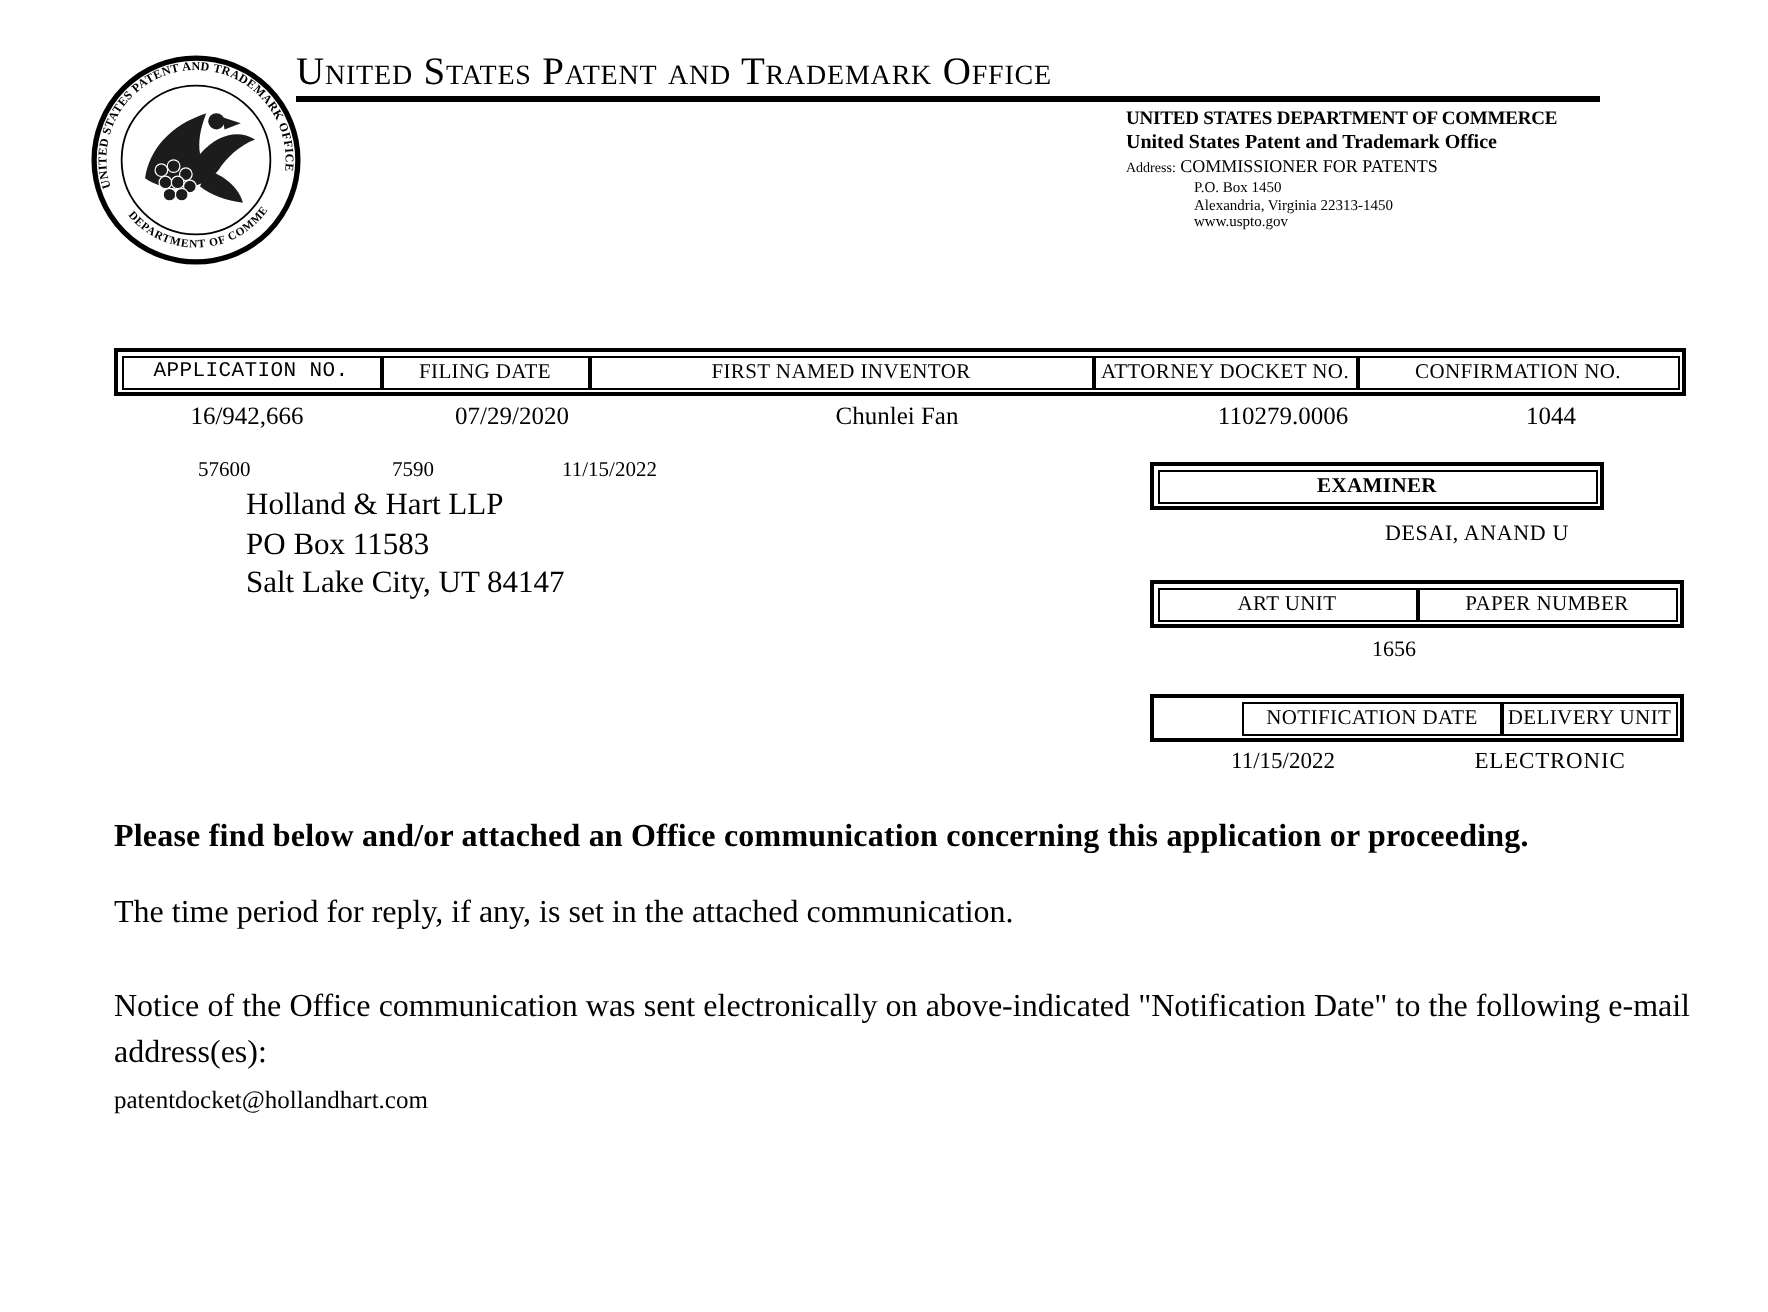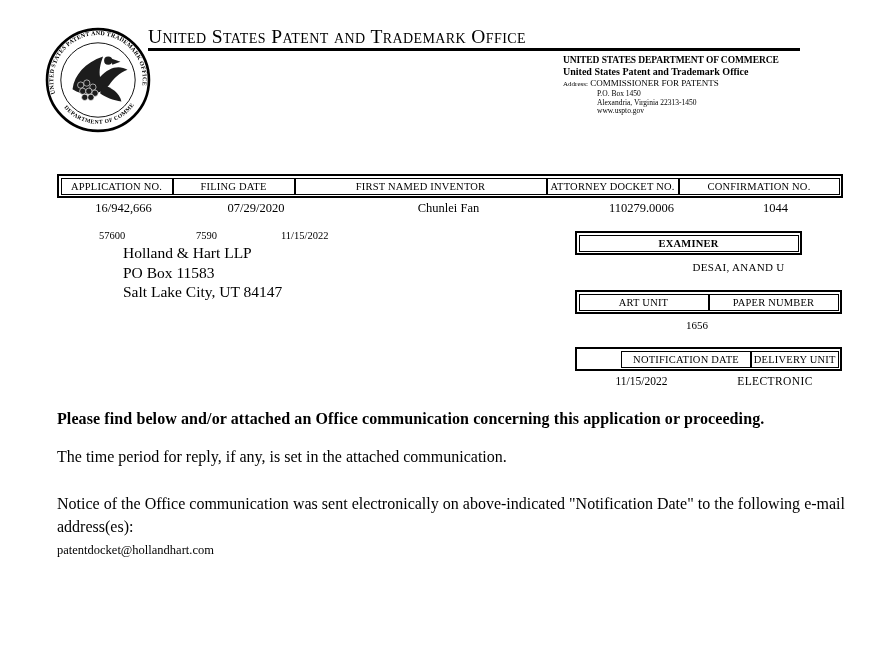--- a/index.html
+++ b/index.html
@@ -27,22 +27,22 @@
 
   
   .dbox { border:2px solid #000; padding:1.5px; background:#fff; display:flex; }
   .dcell {
     border:1px solid #000; display:flex; align-items:center; justify-content:center;
     font-size:10.5px; letter-spacing:0.2px; white-space:nowrap; height:17px;
   }
 
   
   #app-table { left:57px; top:174px; width:786px; }
-  #app-table .dcell:nth-child(1){ width:112px; }
-  #app-table .dcell:nth-child(2){ width:122px; }
+  #app-table .dcell:nth-child(1){ width:130px;font-family:Liberation Mono, monospace; }
+  #app-table .dcell:nth-child(2){ width:104px; }
   #app-table .dcell:nth-child(3){ width:252px; }
   #app-table .dcell:nth-child(4){ width:132px; }
   #app-table .dcell:nth-child(5){ flex:1;text-align:center; }
 
   #app-values { left:57px; top:201px; width:786px; display:flex; font-size:12.5px; }
   #app-values > div { text-align:center; }
   #app-values > div:nth-child(1){ width:133px; }
   #app-values > div:nth-child(2){ width:132px;text-align:center; }
   #app-values > div:nth-child(3){ width:253px; }
   #app-values > div:nth-child(4){ width:133px; }

